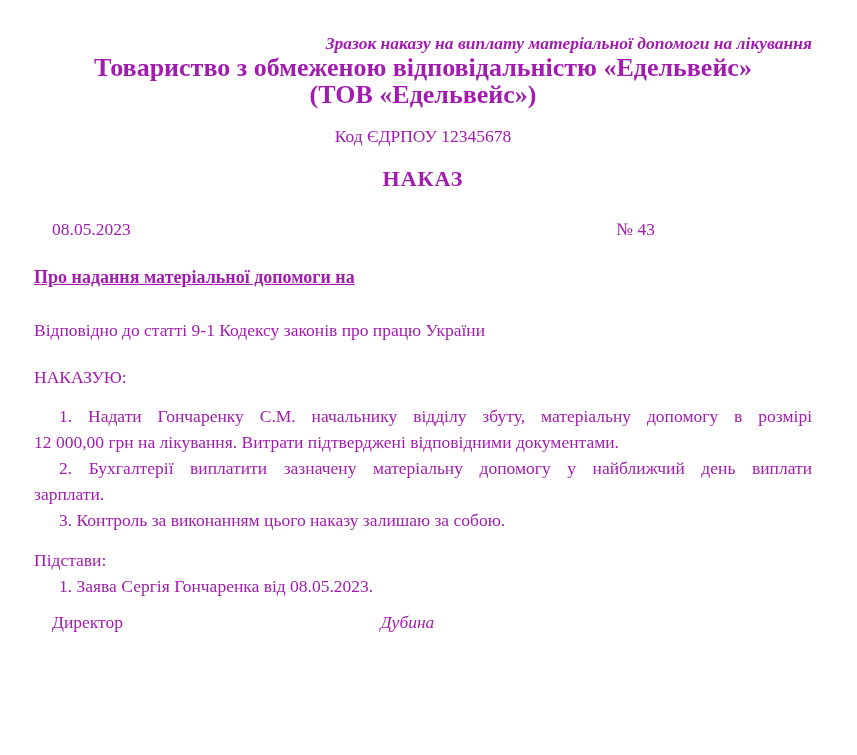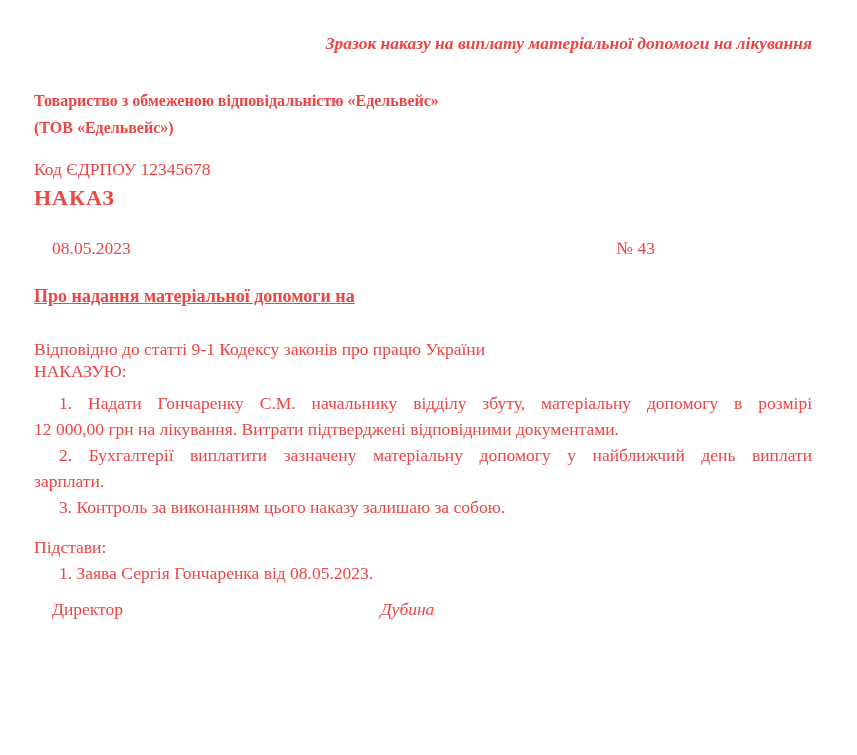--- a/index.html
+++ b/index.html
@@ -7,49 +7,48 @@
     padding: 0;
     background: #ffffff;
   }
   .page {
     position: relative;
     width: 857px;
     height: 755px;
     box-sizing: border-box;
     padding: 33px 45px 0 34px;
     background: #ffffff;
-    color: #ef4444;
+    color: #a21caf;
     font-family: "Liberation Serif", "DejaVu Serif", serif;
     font-size: 17.5px;
     line-height: 26px;
     overflow: hidden;
   }
   .caption {
     text-align: right;
     font-weight: bold;
     font-style: italic;
     font-size: 17.5px;
     line-height: 21px;
   }
   .company {
-    margin-top: 33px;
-    text-align: left;
+    text-align: center;
     font-weight: bold;
-    font-size: 16px;
+    font-size: 26px;
     line-height: 27px;
   }
   .edrpou {
     margin-top: 17px;
-    text-align: left;
+    text-align: center;
     font-size: 17.5px;
     line-height: 22px;
   }
   .doc-title {
-    margin-top: 4px;
-    text-align: left;
+    margin-top: 18px;
+    text-align: center;
     font-weight: bold;
     font-size: 22px;
     letter-spacing: 1px;
     line-height: 28px;
   }
   .meta-row {
     margin-top: 25px;
     display: flex;
     line-height: 22px;
   }
@@ -69,24 +68,25 @@
     font-weight: bold;
     font-size: 18px;
     line-height: 26px;
     text-decoration: underline;
   }
   .legal {
     margin-top: 29px;
     line-height: 22px;
   }
   .directive {
+    margin-top: 25px;
     line-height: 22px;
   }
   .order-list {
-    margin-top: 8px;
+    margin-top: 15px;
   }
   .order-list .para, .grounds .para {
     margin: 0;
   }
   .grounds {
     margin-top: 14px;
   }
   .grounds-label {
     line-height: 26px;
   }

